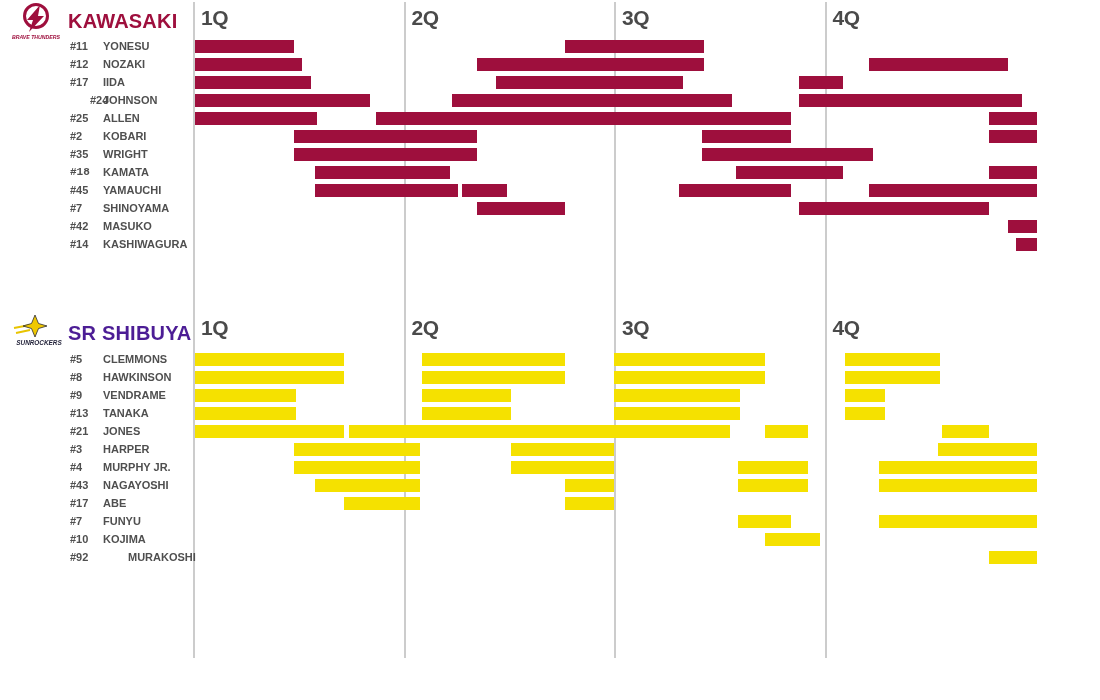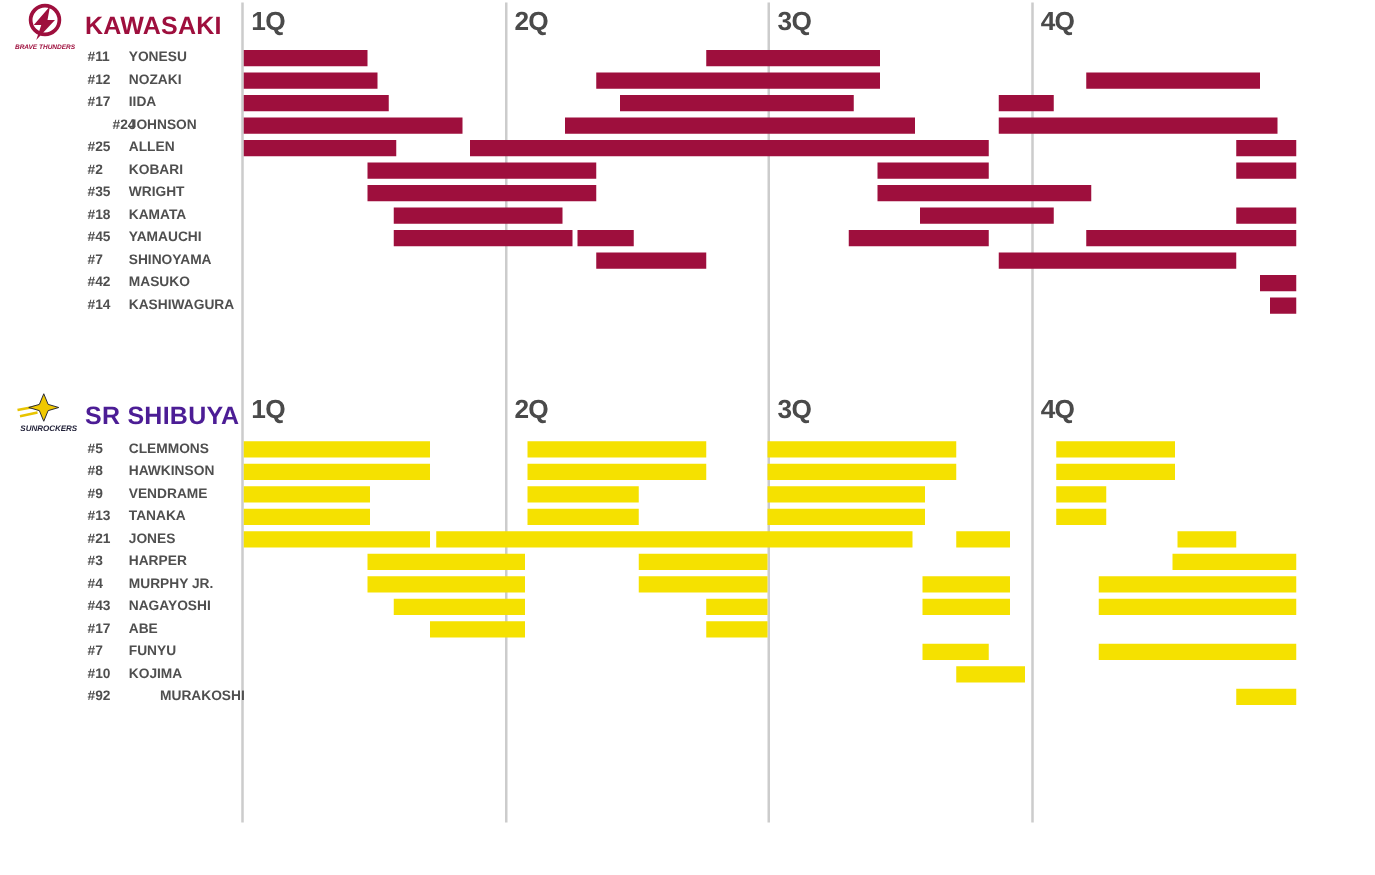--- a/index.html
+++ b/index.html
@@ -68,21 +68,21 @@
     <div class="bar" style="left: 988.585px; width: 48.415px; top: 112px; height: 13px; background: rgb(158, 15, 61);"></div>
     <div class="pnum" style="top: 130px;">#2</div>
     <div class="pname" style="top: 130px;">KOBARI</div>
     <div class="bar" style="left: 293.935px; width: 183.135px; top: 130px; height: 13px; background: rgb(158, 15, 61);"></div>
     <div class="bar" style="left: 702.305px; width: 88.41px; top: 130px; height: 13px; background: rgb(158, 15, 61);"></div>
     <div class="bar" style="left: 988.585px; width: 48.415px; top: 130px; height: 13px; background: rgb(158, 15, 61);"></div>
     <div class="pnum" style="top: 148px;">#35</div>
     <div class="pname" style="top: 148px;">WRIGHT</div>
     <div class="bar" style="left: 293.935px; width: 183.135px; top: 148px; height: 13px; background: rgb(158, 15, 61);"></div>
     <div class="bar" style="left: 702.305px; width: 170.505px; top: 148px; height: 13px; background: rgb(158, 15, 61);"></div>
-    <div class="pnum" style="top: 166px;">#18</div>
+    <div class="pnum" style="top: 166px; font-family: Liberation Mono, monospace;">#18</div>
     <div class="pname" style="top: 166px;">KAMATA</div>
     <div class="bar" style="left: 314.985px; width: 134.72px; top: 166px; height: 13px; background: rgb(158, 15, 61);"></div>
     <div class="bar" style="left: 735.985px; width: 107.355px; top: 166px; height: 13px; background: rgb(158, 15, 61);"></div>
     <div class="bar" style="left: 988.585px; width: 48.415px; top: 166px; height: 13px; background: rgb(158, 15, 61);"></div>
     <div class="pnum" style="top: 184px;">#45</div>
     <div class="pname" style="top: 184px;">YAMAUCHI</div>
     <div class="bar" style="left: 314.985px; width: 143.14px; top: 184px; height: 13px; background: rgb(158, 15, 61);"></div>
     <div class="bar" style="left: 462.335px; width: 44.205px; top: 184px; height: 13px; background: rgb(158, 15, 61);"></div>
     <div class="bar" style="left: 679.15px; width: 111.565px; top: 184px; height: 13px; background: rgb(158, 15, 61);"></div>
     <div class="bar" style="left: 868.6px; width: 168.4px; top: 184px; height: 13px; background: rgb(158, 15, 61);"></div>

